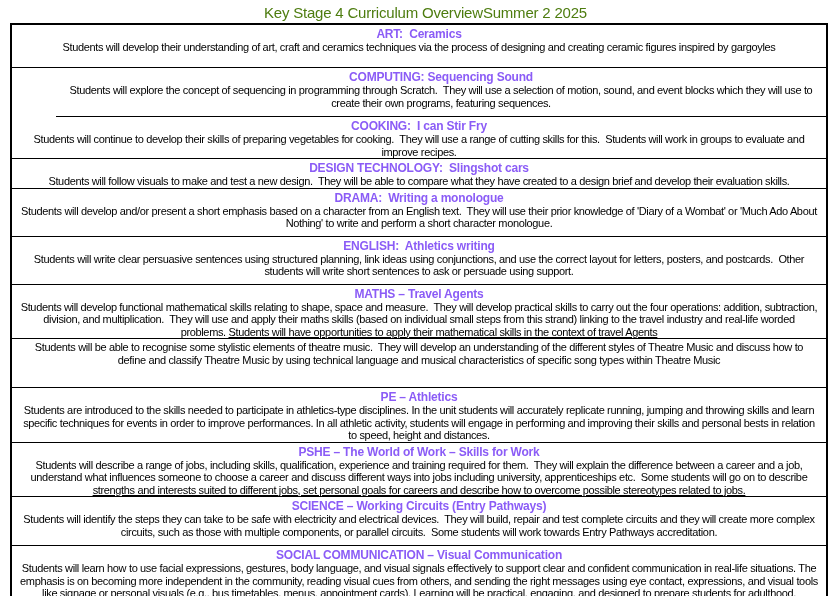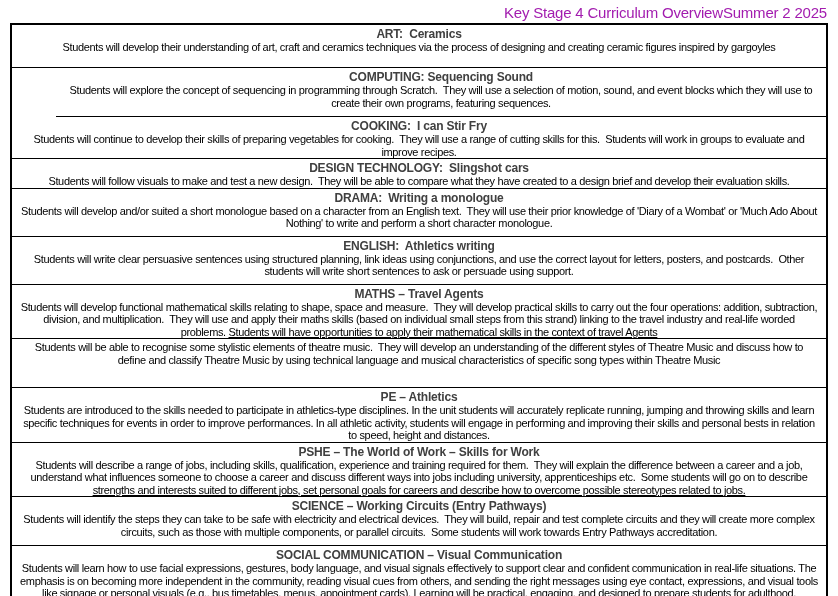--- a/index.html
+++ b/index.html
@@ -8,43 +8,43 @@
     width: 838px; height: 596px;
     font-family: "Liberation Sans", sans-serif;
     position: relative;
     overflow: hidden;
     color: #000;
   }
   .doc-header {
     position: absolute;
     left: 24px; right: 11px; top: 4px;
     display: flex;
-    justify-content: flex-end;
+    justify-content: center;
     align-items: baseline;
-    color: #a21caf;
+    color: #4d7c0f;
     font-size: 15px;
     letter-spacing: -0.2px;
   }
   .curriculum-table {
     position: absolute;
     left: 10px; top: 23px;
     width: 818px;
     border: 2px solid #000;
     background: #fff;
   }
   .section {
     border-bottom: 1px solid #000;
     padding: 2px 8px 0 8px;
     text-align: center;
   }
   .section:last-child { border-bottom: none; }
   .row-title {
     font-size: 12px;
     font-weight: bold;
-    color: #404040;
+    color: #8b5cf6;
     line-height: 14px;
     white-space: pre-wrap;
     letter-spacing: -0.2px;
   }
   .row-body {
     font-size: 11px;
     line-height: 12.5px;
     white-space: pre-wrap;
     letter-spacing: -0.35px;
   }
@@ -88,21 +88,21 @@
     <p class="row-body"><span>Students will continue to develop their skills of preparing vegetables for cooking.  They will use a range of cutting skills for this.  Students will work in groups to evaluate and improve recipes.</span><span class="u"></span></p>
   </section>
 
   <section class="section">
     <h2 class="row-title">DESIGN TECHNOLOGY:  Slingshot cars</h2>
     <p class="row-body"><span>Students will follow visuals to make and test a new design.  They will be able to compare what they have created to a design brief and develop their evaluation skills.</span><span class="u"></span></p>
   </section>
 
   <section class="section">
     <h2 class="row-title">DRAMA:  Writing a monologue</h2>
-    <p class="row-body"><span>Students will develop and/or suited a short monologue based on a character from an English text.  They will use their prior knowledge of 'Diary of a Wombat' or 'Much Ado About Nothing' to write and perform a short character monologue.</span><span class="u"></span></p>
+    <p class="row-body"><span>Students will develop and/or present a short emphasis based on a character from an English text.  They will use their prior knowledge of 'Diary of a Wombat' or 'Much Ado About Nothing' to write and perform a short character monologue.</span><span class="u"></span></p>
   </section>
 
   <section class="section">
     <h2 class="row-title">ENGLISH:  Athletics writing</h2>
     <p class="row-body"><span>Students will write clear persuasive sentences using structured planning, link ideas using conjunctions, and use the correct layout for letters, posters, and postcards.  Other students will write short sentences to ask or persuade using support.</span><span class="u"></span></p>
   </section>
 
   <section class="section">
     <h2 class="row-title">MATHS – Travel Agents</h2>
     <p class="row-body"><span>Students will develop functional mathematical skills relating to shape, space and measure.  They will develop practical skills to carry out the four operations: addition, subtraction, division, and multiplication.  They will use and apply their maths skills (based on individual small steps from this strand) linking to the travel industry and real-life worded problems. </span><span class="u">Students will have opportunities to apply their mathematical skills in the context of travel Agents</span></p>

